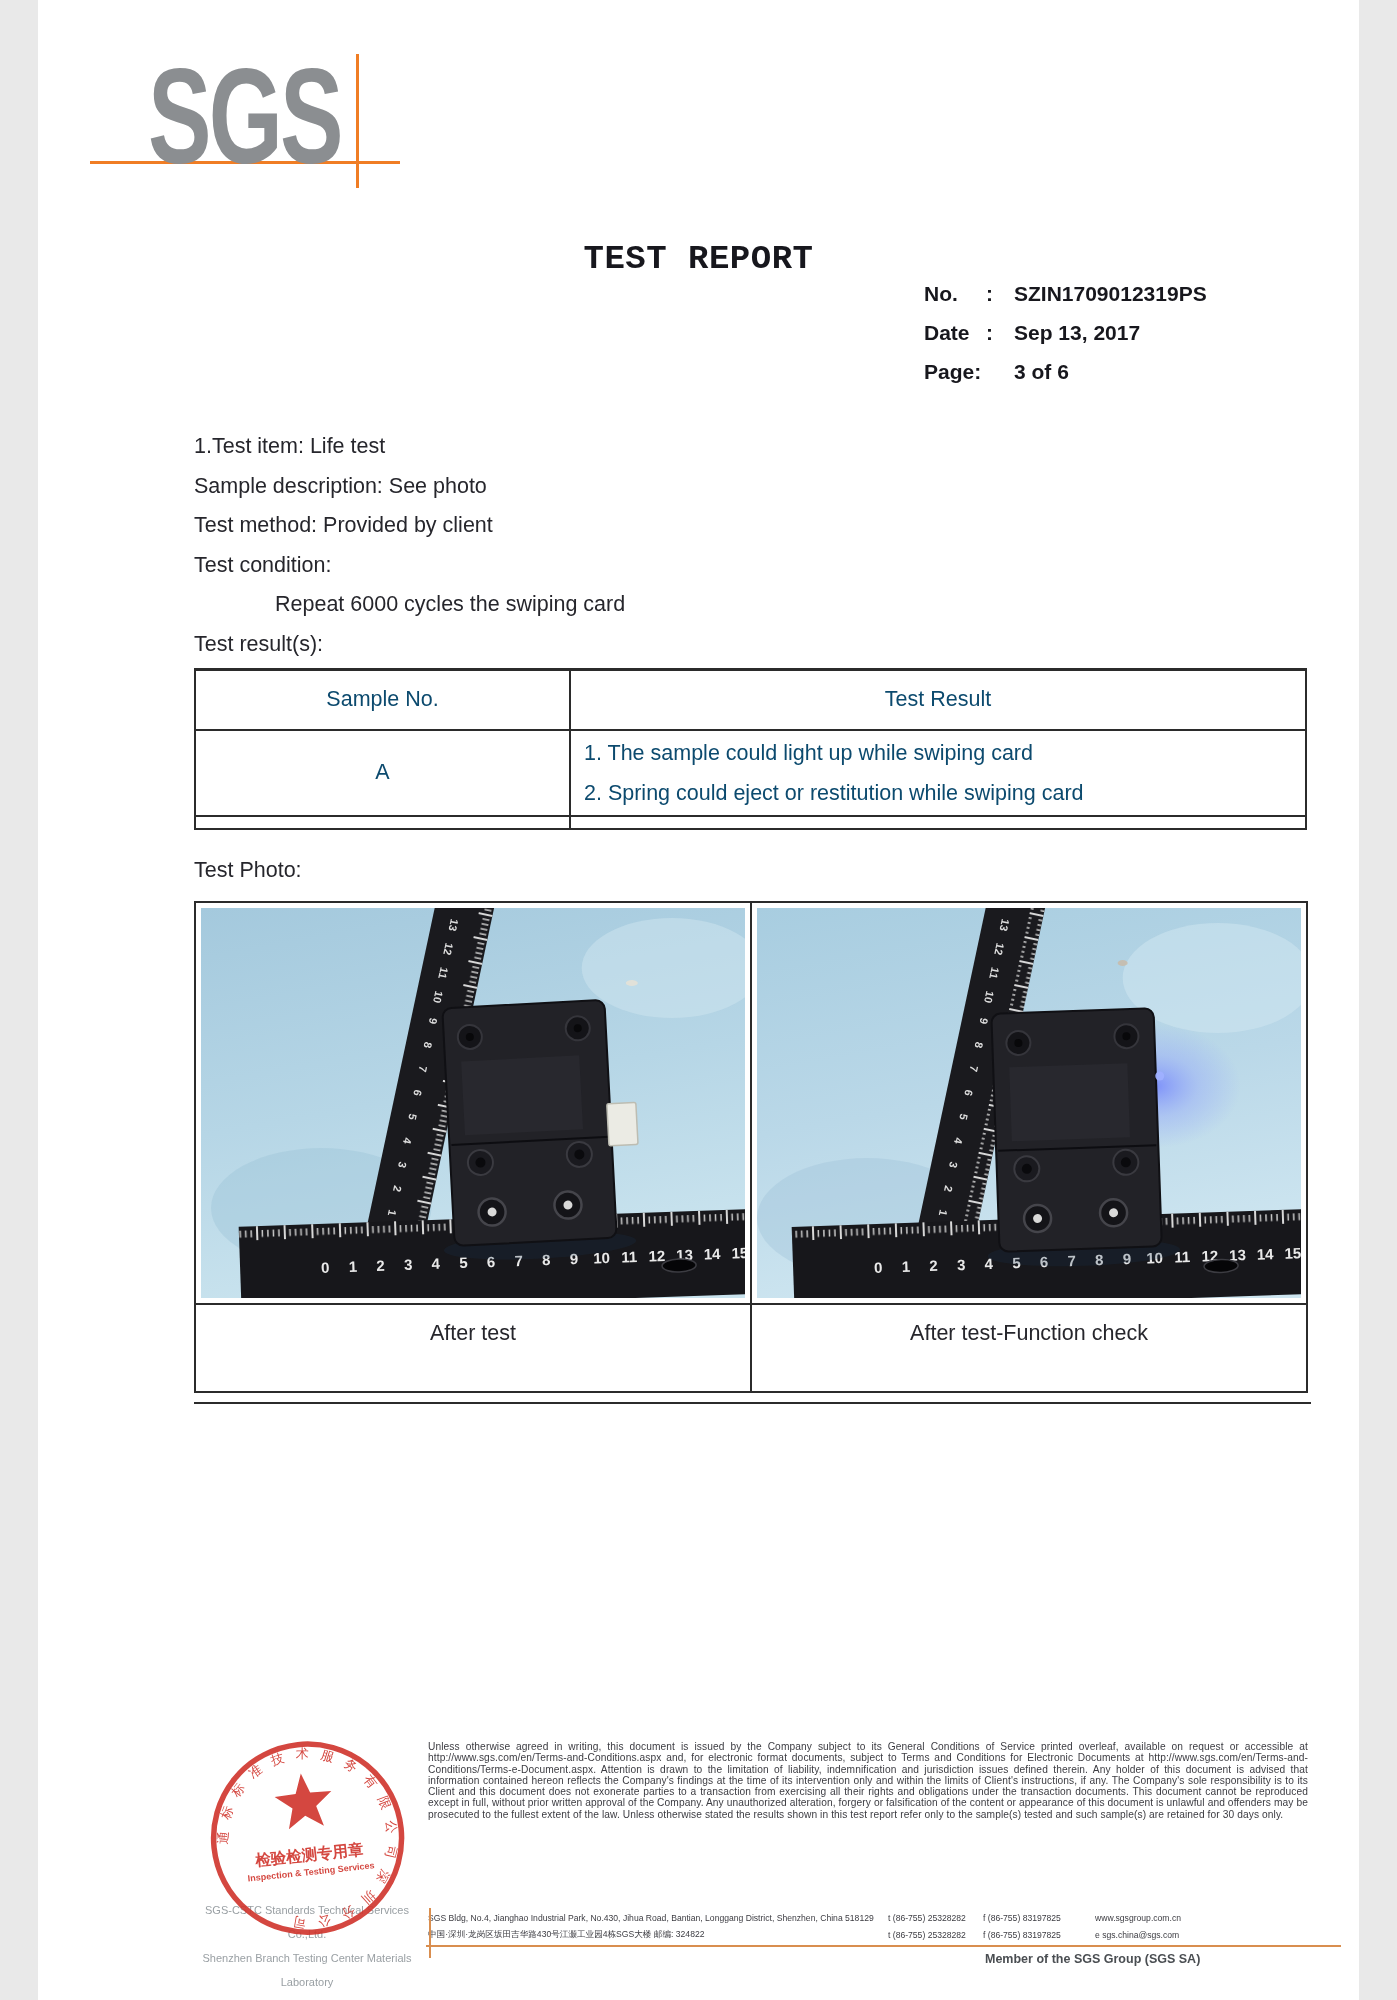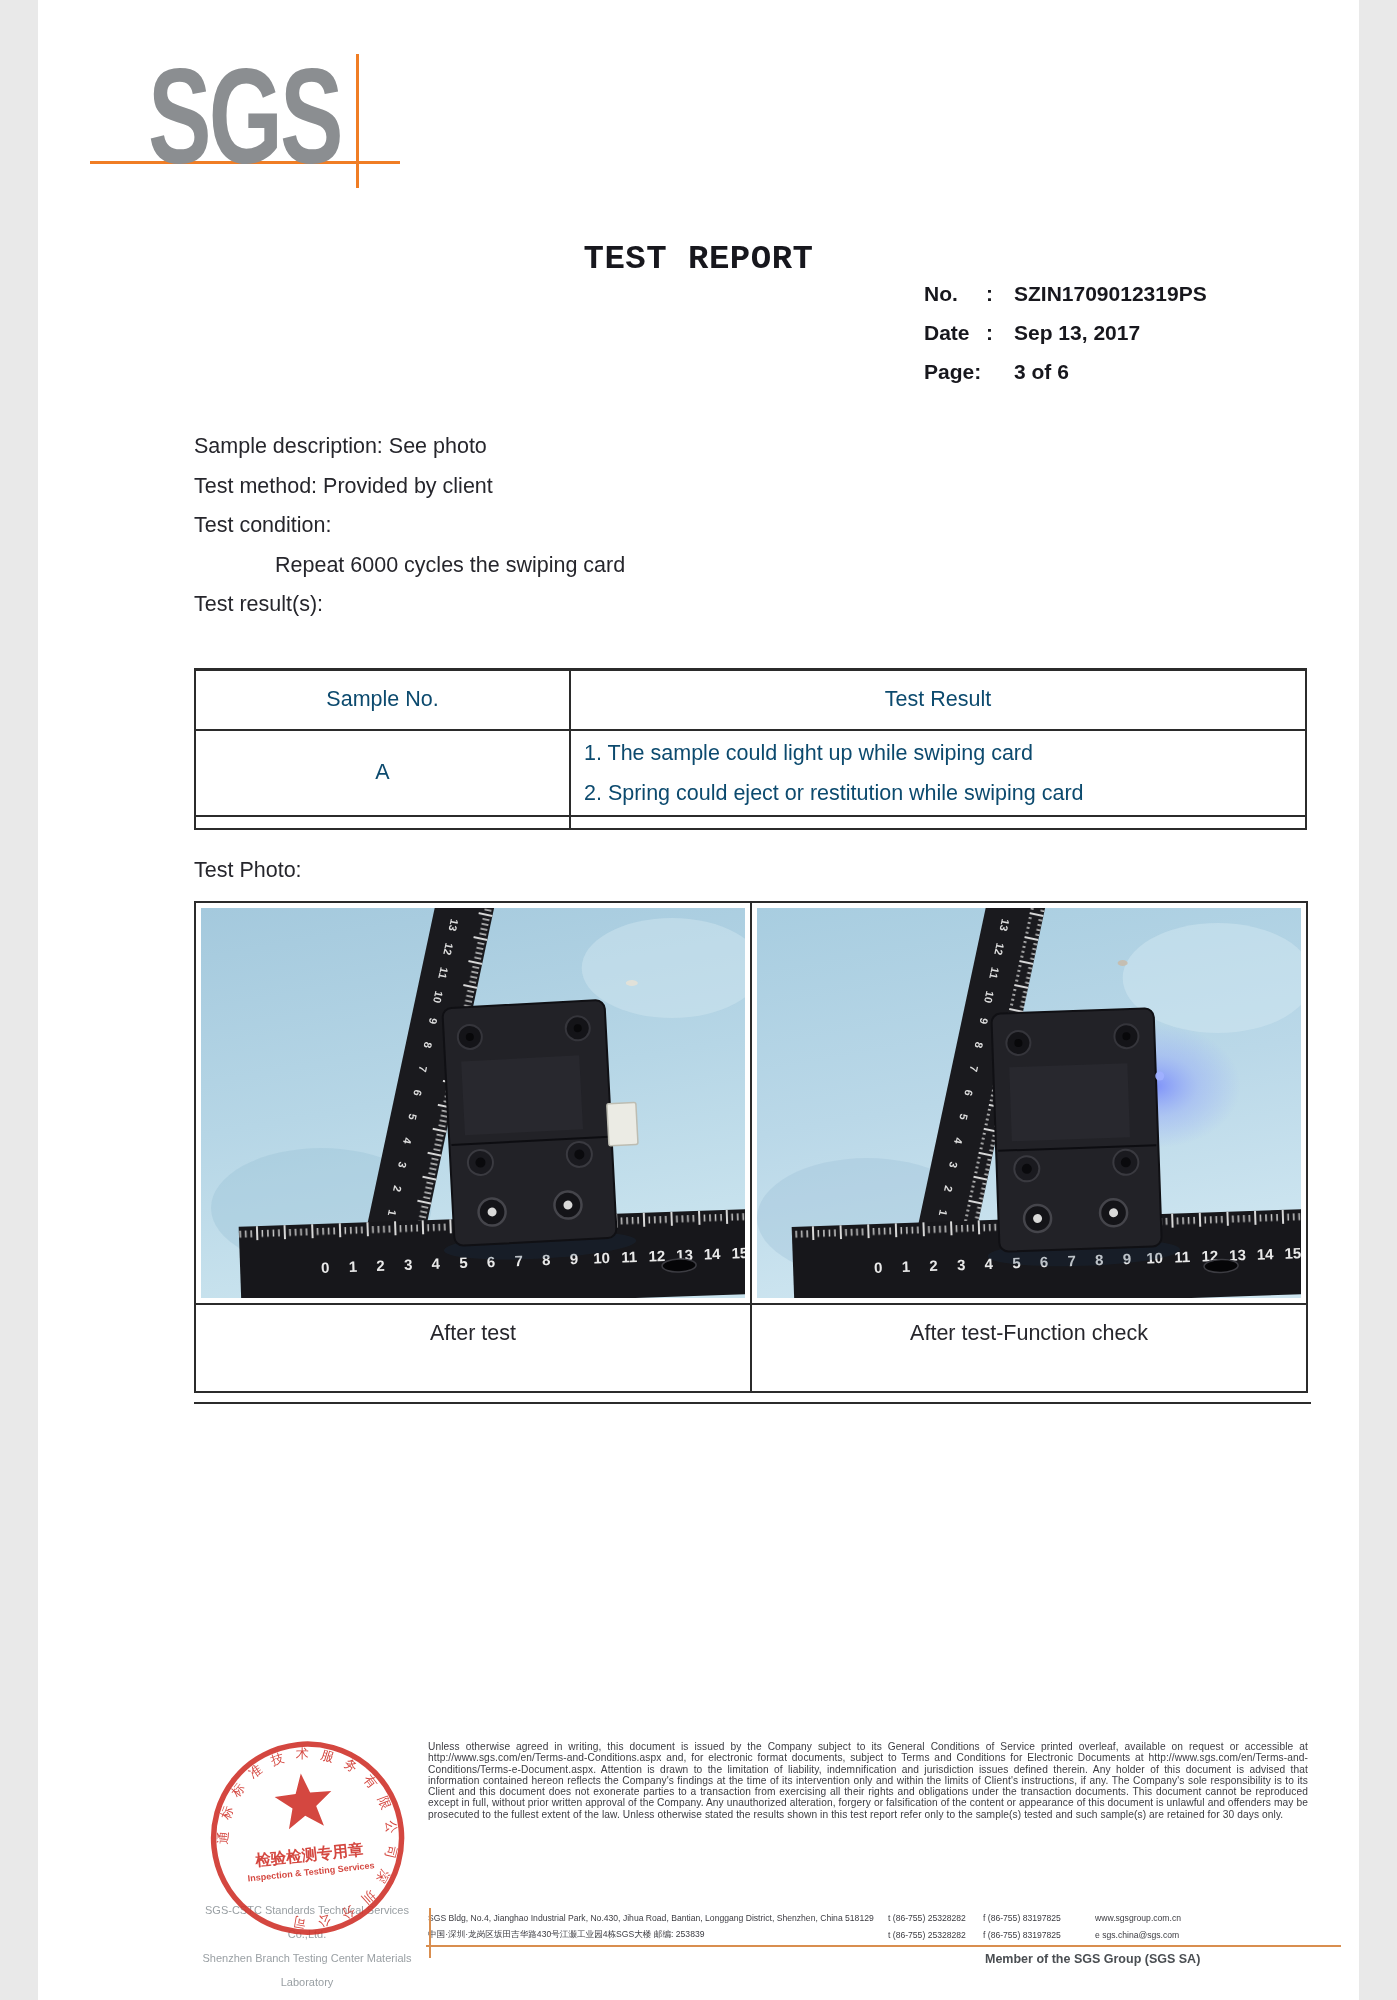--- a/index.html
+++ b/index.html
@@ -98,20 +98,21 @@
       <span data-name="meta-date-value">Sep 13, 2017</span>
     </div>
     <div class="meta-row" data-name="meta-page-row">
       <span data-name="meta-page-label">Page:</span>
       <span data-name="meta-page-colon"></span>
       <span data-name="meta-page-value">3 of 6</span>
     </div>
   </div>
 
   <div class="body-lines" data-name="test-description">
+    <div class="bl" data-name="test-item-line">1.Test item: Life test</div>
     <div class="bl" data-name="sample-description-line">Sample description: See photo</div>
     <div class="bl" data-name="test-method-line">Test method: Provided by client</div>
     <div class="bl" data-name="test-condition-line">Test condition:</div>
     <div class="bl indent" data-name="test-condition-detail">Repeat 6000 cycles the swiping card</div>
     <div class="bl" data-name="test-results-line">Test result(s):</div>
   </div>
 
   <table class="result-table" data-name="result-table">
     <tbody>
         <tr class="hdr" data-name="result-table-header-row">
@@ -364,21 +365,21 @@
   <div class="legal" data-name="legal-disclaimer">Unless otherwise agreed in writing, this document is issued by the Company subject to its General Conditions of Service printed overleaf, available on request or accessible at http://www.sgs.com/en/Terms-and-Conditions.aspx and, for electronic format documents, subject to Terms and Conditions for Electronic Documents at http://www.sgs.com/en/Terms-and-Conditions/Terms-e-Document.aspx. Attention is drawn to the limitation of liability, indemnification and jurisdiction issues defined therein. Any holder of this document is advised that information contained hereon reflects the Company's findings at the time of its intervention only and within the limits of Client's instructions, if any. The Company's sole responsibility is to its Client and this document does not exonerate parties to a transaction from exercising all their rights and obligations under the transaction documents. This document cannot be reproduced except in full, without prior written approval of the Company. Any unauthorized alteration, forgery or falsification of the content or appearance of this document is unlawful and offenders may be prosecuted to the fullest extent of the law. Unless otherwise stated the results shown in this test report refer only to the sample(s) tested and such sample(s) are retained for 30 days only.</div>
 
   <div class="addresses" data-name="address-block">
     <div class="addr-row" data-name="address-row-en">
       <span data-name="address-en">SGS Bldg, No.4, Jianghao Industrial Park, No.430, Jihua Road, Bantian, Longgang District, Shenzhen, China  518129</span>
       <span data-name="tel-en">t (86-755) 25328282</span>
       <span data-name="fax-en">f (86-755) 83197825</span>
       <span data-name="web-en">www.sgsgroup.com.cn</span>
     </div>
     <div class="addr-row" data-name="address-row-cn">
-      <span data-name="address-cn">中国·深圳·龙岗区坂田吉华路430号江灏工业园4栋SGS大楼 邮编: 253839</span>
+      <span data-name="address-cn">中国·深圳·龙岗区坂田吉华路430号江灏工业园4栋SGS大楼 邮编: 324822</span>
       <span data-name="tel-cn">t (86-755) 25328282</span>
       <span data-name="fax-cn">f (86-755) 83197825</span>
       <span data-name="email-cn">e sgs.china@sgs.com</span>
     </div>
   </div>
 
   <div class="footer-hline" data-name="footer-horizontal-rule"></div>
   <div class="footer-vline" data-name="footer-vertical-rule"></div>
   <div class="member" data-name="member-line">Member of the SGS Group (SGS SA)</div>
 

